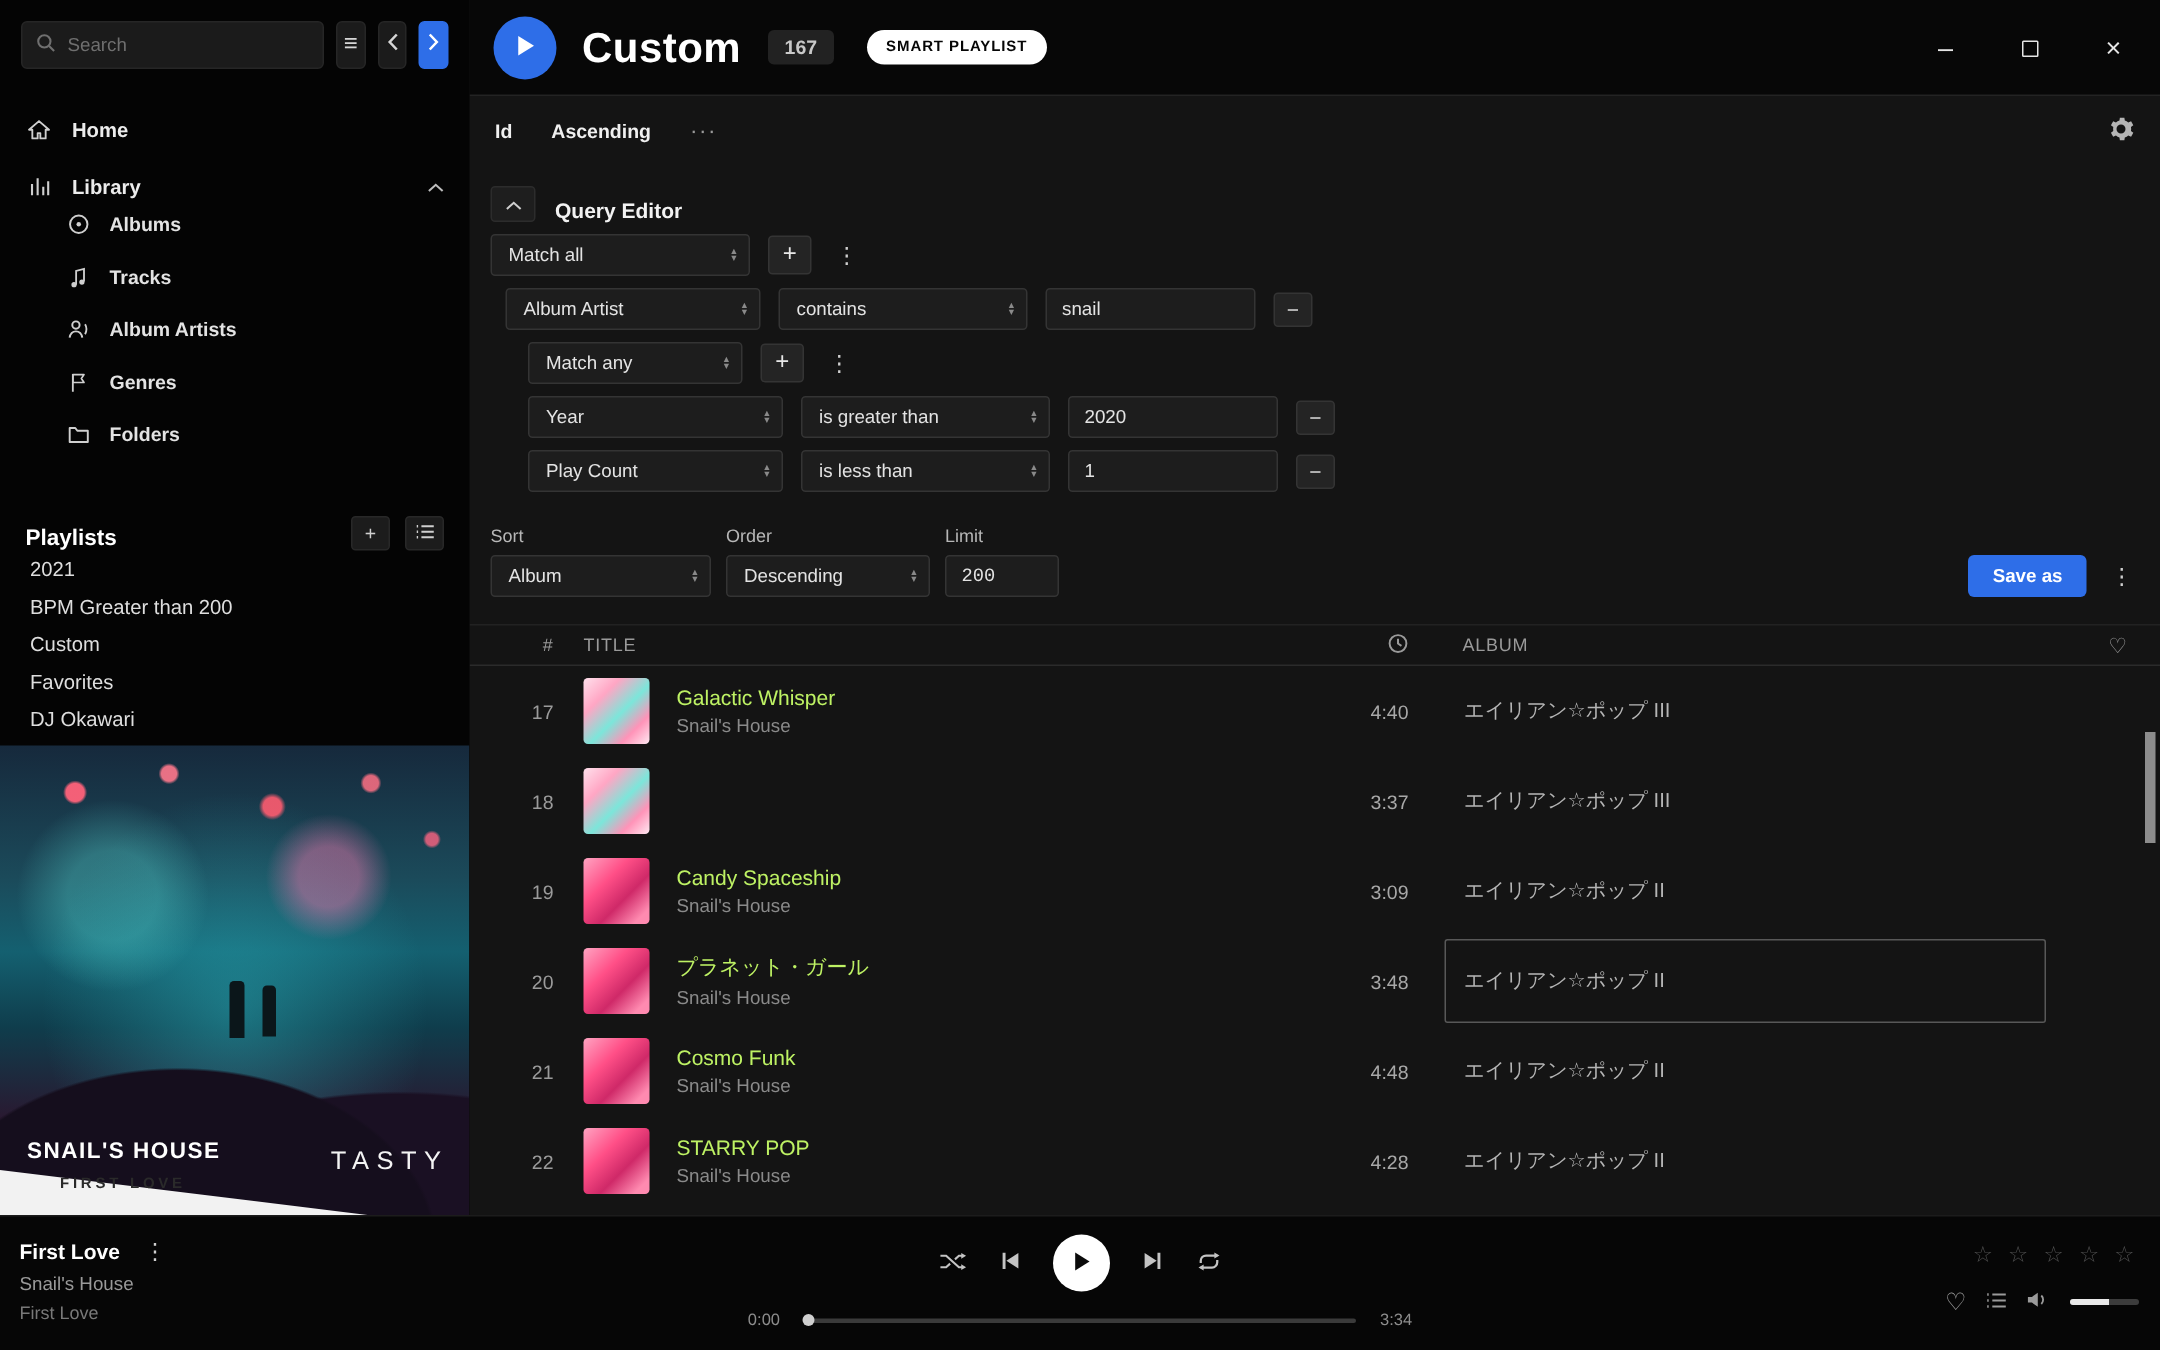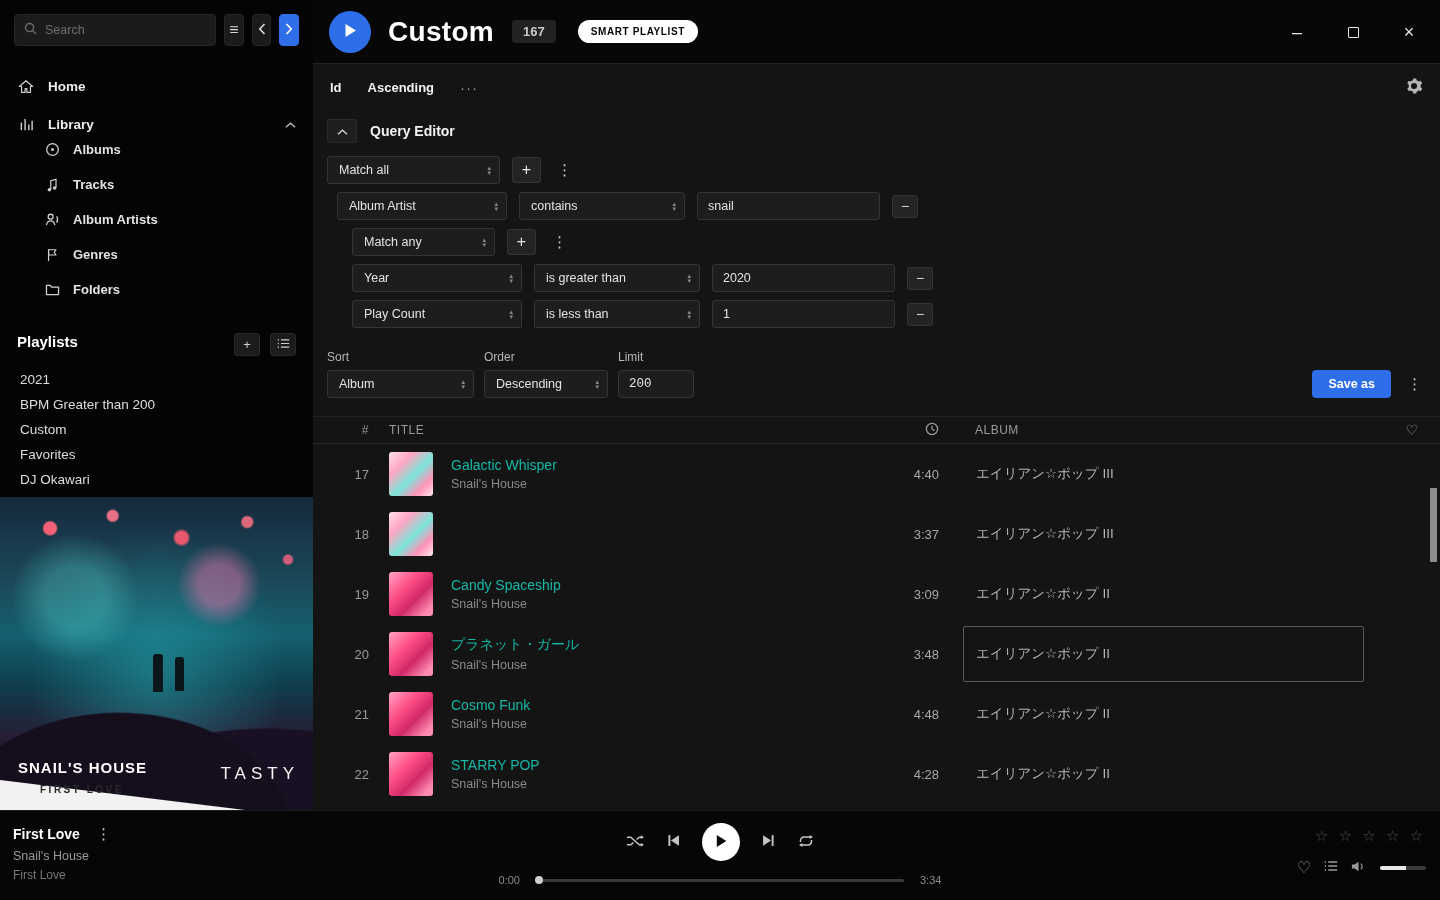--- a/index.html
+++ b/index.html
@@ -12,21 +12,21 @@
   .sb-top{display:flex;align-items:center;gap:8px;padding:14px 14px 10px}
   .search{flex:1;display:flex;align-items:center;gap:8px;height:32px;background:#1b1b1b;border:1px solid #262626;border-radius:4px;padding:0 9px;color:#6f6f6f}
   .search input{flex:1;background:transparent;border:none;outline:none;color:#cfcfcf;font-size:12.5px;font-family:inherit}
   .search input::placeholder{color:#6f6f6f}
   .icon-btn{width:34px;height:32px;background:#1b1b1b;border:1px solid #262626;border-radius:4px;display:flex;align-items:center;justify-content:center;color:#d6d6d6;font-size:16px;cursor:pointer}
   .icon-btn.primary{background:#2e6ee8;border-color:#2e6ee8;color:#fff}
   .nav-item{display:flex;align-items:flex-end;gap:13px;height:38px;padding:0 17px;font-weight:700;font-size:13.5px;color:#ececec;cursor:pointer}
   .nav-item .chev{margin-left:auto;color:#bdbdbd}
   .nav-sub{display:flex;align-items:center;gap:12px;height:35px;padding:0 17px 0 43px;font-weight:700;font-size:13px;color:#e3e3e3;cursor:pointer}
   .nav-ic{width:18px;display:flex;justify-content:center;color:#cfcfcf}
-  .pl-head{display:flex;align-items:flex-start;margin-top:26px;padding:0 17px;height:34px}
+  .pl-head{display:flex;align-items:flex-end;margin-top:26px;padding:0 17px;height:34px}
   .pl-head .pl-title{font-size:15px;font-weight:700;color:#fff}
   .pl-head .pl-actions{margin-left:auto;display:flex;gap:10px}
   .mini-btn{width:26px;height:23px;background:#1c1c1c;border:1px solid #282828;border-radius:3px;display:flex;align-items:center;justify-content:center;color:#cfcfcf;font-size:13px;cursor:pointer}
   .pl-item{height:25px;display:flex;align-items:center;padding:0 20px;font-size:13.5px;color:#dedede;cursor:pointer}
 
   .artwork{position:relative;margin-top:auto;width:313px;height:313px;overflow:hidden;
     background:
       radial-gradient(circle at 16% 10%, rgba(255,98,122,.95) 0 6px, transparent 8px),
       radial-gradient(circle at 36% 6%, rgba(255,120,140,.9) 0 5px, transparent 7px),
       radial-gradient(circle at 58% 13%, rgba(255,92,112,.9) 0 6px, transparent 9px),
@@ -56,31 +56,31 @@
   .win-controls{position:absolute;right:20px;top:0;height:64px;display:flex;align-items:center;gap:34px;color:#e6e6e6}
   .win-btn{width:22px;height:22px;display:flex;align-items:center;justify-content:center;font-size:18px;cursor:pointer}
   .max-box{width:11px;height:11px;border:1.4px solid #e6e6e6;border-radius:1px}
 
   .toolbar{height:46px;display:flex;align-items:center;padding:0 17px;gap:26px}
   .tb-label{font-size:13px;font-weight:700;color:#f0f0f0;cursor:pointer}
   .tb-more{color:#9a9a9a;font-size:15px;letter-spacing:1px;cursor:pointer}
   .tb-gear{margin-left:auto;color:#b5b5b5;cursor:pointer}
 
   .qe{padding:0 14px}
-  .qe-head{display:flex;align-items:center;gap:13px;height:34px;margin-top:4px}
+  .qe-head{display:flex;align-items:flex-end;gap:13px;height:34px;margin-top:4px}
   .qe-collapse{width:30px;height:24px;background:#1e1e1e;border:1px solid #2c2c2c;border-radius:3px;display:flex;align-items:center;justify-content:center;color:#cfcfcf;cursor:pointer}
   .qe-title{font-size:14px;font-weight:700;color:#f2f2f2}
   .qe-row{display:flex;align-items:center;gap:12px;margin-top:8px}
   .select{height:28px;background:#1d1d1d;border:1px solid #343434;border-radius:3px;display:flex;align-items:center;justify-content:space-between;gap:8px;padding:0 8px 0 11px;font-size:12.5px;color:#e3e3e3;cursor:pointer}
   .stepper{display:flex;flex-direction:column;line-height:5.5px;font-size:7px;color:#8a8a8a}
   .tinput{height:28px;background:#1d1d1d;border:1px solid #343434;border-radius:3px;padding:0 10px;font-size:12.5px;color:#e3e3e3;outline:none;font-family:inherit}
   .sq-btn{height:26px;min-width:29px;background:#242424;border:1px solid #343434;border-radius:3px;color:#e8e8e8;display:flex;align-items:center;justify-content:center;font-size:16px;cursor:pointer}
   .minus-btn{height:23px;min-width:26px;font-size:14px;color:#d8d8d8}
   .kebab{background:transparent;border:none;color:#cfcfcf;font-size:15px;cursor:pointer;padding:0 4px}
-  .w-field{width:170px}.w-op{width:166px}.w-val{width:183px}
+  .w-field{width:170px}.w-op{width:166px}.w-val{width:140px}
   .ind1{margin-left:10px}.ind2{margin-left:25px}
   .w-root{width:173px}.w-group{width:143px}
 
   .sol-row{display:flex;align-items:flex-end;margin-top:22px;gap:10px}
   .sol-col .sol-label{font-size:12px;color:#b7b7b7;margin-bottom:6px}
   .sol-actions{margin-left:auto;display:flex;align-items:center;gap:12px}
   .save-btn{height:28px;padding:0 16px;background:#2e6ee8;color:#fff;border:none;border-radius:4px;font-size:12.5px;font-weight:700;cursor:pointer;font-family:inherit}
 
   
   .ttable{margin-top:18px;display:flex;flex-direction:column;flex:1;overflow:hidden}
@@ -90,21 +90,21 @@
   .h-title{padding-left:12px}
   .h-time{display:flex;justify-content:flex-end;padding-right:8px;color:#9a9a9a}
   .h-album{padding-left:28px}
   .h-fav{display:flex;justify-content:center;font-size:14px;color:#9a9a9a}
   .trow{height:60px;cursor:pointer}
   .c-num{text-align:right;padding-right:8px;color:#9b9b9b;font-size:13px}
   .c-title{display:flex;align-items:center;gap:18px;padding-left:12px}
   .thumb{width:44px;height:44px;border-radius:3px;flex:none}
   .art-iii{background:linear-gradient(135deg,#ffe0ec 0%,#ffa6c4 28%,#7ce6da 55%,#ff93b8 78%,#ffe8f1 100%)}
   .art-ii{background:linear-gradient(135deg,#ffa4c2 0%,#ff4f87 35%,#cf2968 62%,#ff8ab0 88%)}
-  .t1{font-size:14px;color:#14b8a6}
+  .t1{font-size:14px;color:#bef264}
   .t2{font-size:12.5px;color:#8a8a8a;margin-top:4px}
   .c-time{text-align:right;padding-right:8px;color:#a8a8a8;font-size:13px}
   .c-album{height:60px;display:flex;align-items:center}
   .album-inner{flex:1;height:56px;display:flex;align-items:center;margin:0 20px 0 16px;padding-left:12px;border:1px solid transparent;border-radius:2px;color:#b5b5b5;font-size:13.5px}
   .album-inner.focused{border-color:#585858}
   .c-fav{display:flex;justify-content:center;color:#777;font-size:14px}
   .scroll-thumb{position:absolute;right:3px;top:488px;width:7px;height:74px;background:#8d8d8d;cursor:pointer}
 
   
   .player{height:90px;background:#060606;border-top:1px solid #1c1c1c;position:relative}
@@ -416,21 +416,21 @@
           <div class="select" style="width:147px">
             <span>Album</span>
             <span class="stepper">
                 <i>▴</i>
                 <i>▾</i>
               </span>
           </div>
         </div>
         <div class="sol-col">
           <div class="sol-label">Order</div>
-          <div class="select" style="width:124px">
+          <div class="select" style="width:136px">
             <span>Descending</span>
             <span class="stepper">
                 <i>▴</i>
                 <i>▾</i>
               </span>
           </div>
         </div>
         <div class="sol-col">
           <div class="sol-label">Limit</div>
           <input class="tinput" style="width: 76px; font-family: Liberation Mono, monospace;" value="200">

